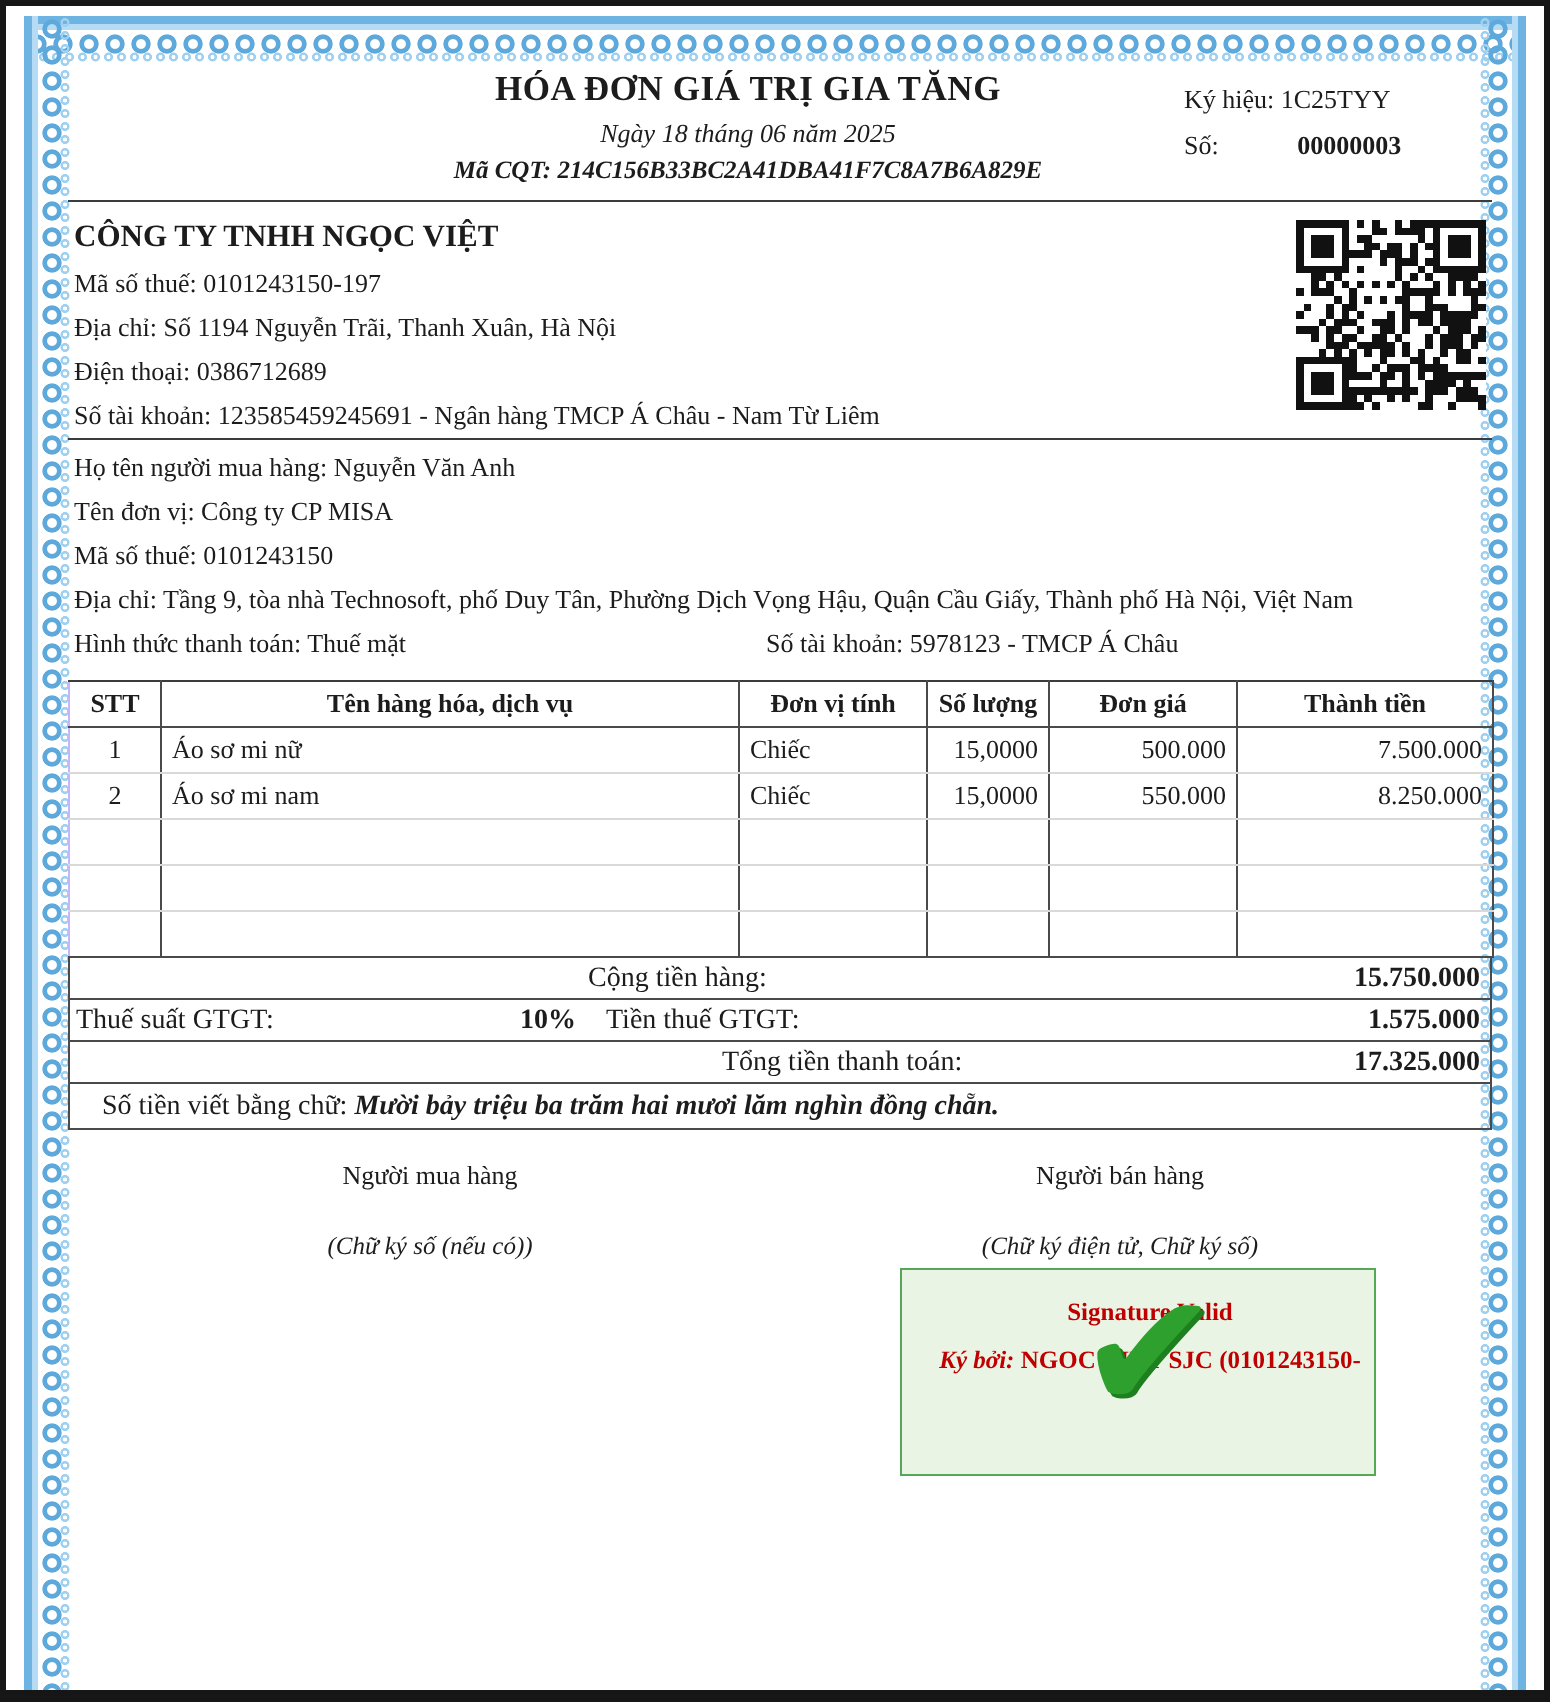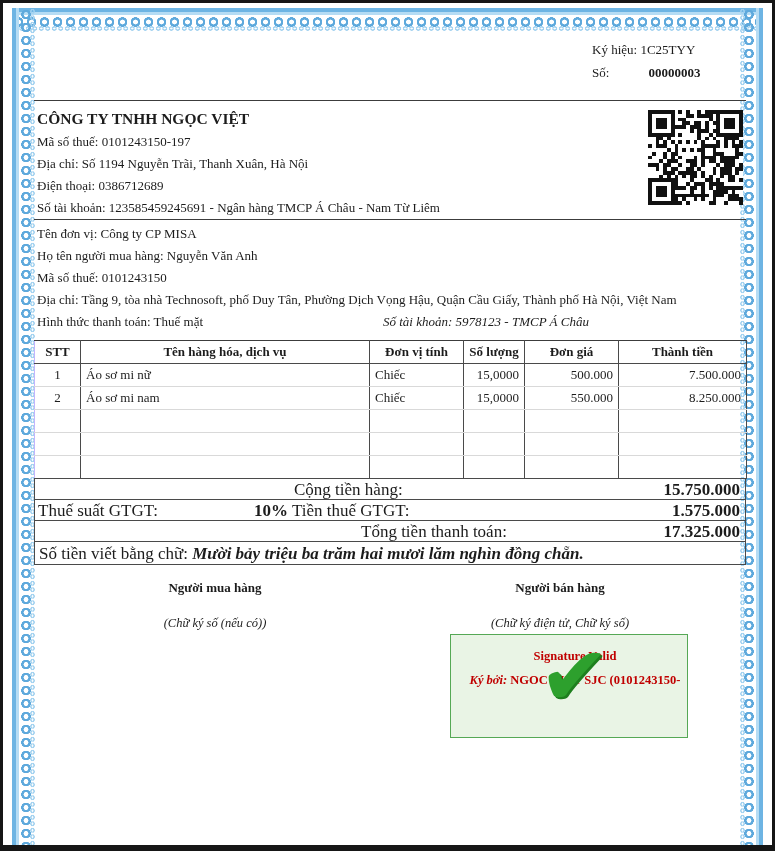--- a/index.html
+++ b/index.html
@@ -54,53 +54,53 @@
   .inv-title { font-size:17.5px; font-weight:bold; letter-spacing:.3px; }
   .inv-date { font-style:italic; margin-top:4px; font-size:13px; }
   .inv-cqt { font-style:italic; font-weight:bold; margin-top:3px; font-size:12.5px; }
   .header-right { position:absolute; left:558px; top:4px; width:154px; line-height:23px; }
   .num-value { font-weight:bold; margin-left:36px; }
   .hr-dark { border-top:1.5px solid #3c3c3c; }
   .seller { padding:5px 0 0 3px; line-height:22px; }
   .seller-name { font-size:15.5px; font-weight:bold; line-height:25px; }
   .buyer { padding:3px 0 4px 3px; line-height:22px; }
   .pay-row { position:relative; }
-  .pay-account { position:absolute; left:346px; top:0;font-style:italic; }
+  .pay-account { position:absolute; left:346px; top:0; }
   .qr-wrap { position:absolute; left:614px; top:76px; width:95px; height:95px; background:#fff; }
   
   table.items { border-collapse:collapse; table-layout:fixed; width:712px; margin-top:3px; }
   table.items th, table.items td {
     border-left:1px solid #c4b5fd; border-right:1px solid #4a4a4a;
     padding:0 5px; font-size:13px; overflow:hidden; white-space:nowrap;
   }
   table.items th { border-top:1.5px solid #3c3c3c; border-bottom:1px solid #4a4a4a; height:23px; font-weight:bold; text-align:center; }
   table.items td { height:23px; border-top:1px solid #d9d9d9; border-bottom:1px solid #d9d9d9; }
   table.items tr:last-child td { border-bottom:1px solid #4a4a4a; }
   .c-stt { width:46px; } .c-name { width:289px; } .c-unit { width:94px; }
   .c-qty { width:61px; } .c-price { width:94px; } .c-total { width:128px; }
   td.ta-c { text-align:center; } td.ta-r { text-align:right; }
   
   .sum-row {
     position:relative; height:21px; line-height:21px;
     border-left:1px solid #4a4a4a; border-right:1px solid #4a4a4a; border-bottom:1px solid #4a4a4a;
-    font-size:17px;
+    font-size:14px;
   }
   .sum-value { position:absolute; right:5px; top:0; font-weight:bold; }
   .lbl-subtotal { position:absolute; left:259px; top:0; }
   .lbl-taxrate { position:absolute; left:3px; top:0; }
   .val-taxrate { position:absolute; left:183px; width:70px; text-align:right; top:0; font-weight:bold; }
-  .lbl-tax { position:absolute; left:257px; top:0; }
+  .lbl-tax { position:absolute; left:268px; top:0; }
   .lbl-total { position:absolute; left:326px; top:0; }
-  .words-row { height:23px; line-height:23px; padding-left:4px; }
+  .words-row { height:23px; line-height:23px; padding-left:16px; }
   .words-amount { font-weight:bold; font-style:italic; }
   
   .sig-row { position:relative; height:54px; margin-top:15px; }
   .sig-block { position:absolute; top:0; width:220px; text-align:center; }
   .sig-buyer { left:71px; } .sig-seller { left:416px; }
-  .sig-title { font-weight:bold; font-size:13px; }
+  .sig-title { font-weight:normal; font-size:13px; }
   .sig-note { font-style:italic; font-size:12.5px; margin-top:20px; }
   
   .stamp {
     position:absolute; left:416px; top:600px; width:238px; height:104px;
     background:#e9f4e5; border:1px solid #55a855;
     padding:9px 0 0 12px; line-height:24px;
     color:#c00000; font-size:12.5px; font-weight:bold;text-align:center;
   }
   .stamp .it { font-style:italic; }
   .stamp-wrap2 { padding-left:42px; }
@@ -115,20 +115,25 @@
 <body>
 
 <div class="orn-top"></div>
 <div class="orn-left"></div>
 <div class="orn-right"></div>
 <div class="outer-frame"></div>
 
 <div class="content">
 
   <div class="header">
+    <div class="header-center">
+      <div class="inv-title">HÓA ĐƠN GIÁ TRỊ GIA TĂNG</div>
+      <div class="inv-date">Ngày 18 tháng 06 năm 2025</div>
+      <div class="inv-cqt">Mã CQT: 214C156B33BC2A41DBA41F7C8A7B6A829E</div>
+    </div>
     <div class="header-right">
       <div>
         <span>Ký hiệu:</span>
         <span>1C25TYY</span>
       </div>
       <div>
         <span>Số:</span>
         <span class="num-value">00000003</span>
       </div>
     </div>
@@ -480,22 +485,22 @@
         <rect x="30.40" y="91.20" width="3.80" height="3.80" fill="#111"></rect>
         <rect x="38.00" y="91.20" width="3.80" height="3.80" fill="#111"></rect>
         <rect x="60.80" y="91.20" width="3.80" height="3.80" fill="#111"></rect>
         <rect x="64.60" y="91.20" width="3.80" height="3.80" fill="#111"></rect>
         <rect x="76.00" y="91.20" width="3.80" height="3.80" fill="#111"></rect>
         <rect x="91.20" y="91.20" width="3.80" height="3.80" fill="#111"></rect>
       </svg>
   </div>
 
   <div class="buyer">
+    <div>Họ tên người mua hàng: Nguyễn Văn Anh</div>
     <div>Tên đơn vị: Công ty CP MISA</div>
-    <div>Họ tên người mua hàng: Nguyễn Văn Anh</div>
     <div>Mã số thuế: 0101243150</div>
     <div>Địa chỉ: Tầng 9, tòa nhà Technosoft, phố Duy Tân, Phường Dịch Vọng Hậu, Quận Cầu Giấy, Thành phố Hà Nội, Việt Nam</div>
     <div class="pay-row">
       <span>Hình thức thanh toán: Thuế mặt</span>
       <span class="pay-account">Số tài khoản: 5978123 - TMCP Á Châu</span>
     </div>
   </div>
 
   <table class="items">
     <colgroup>

